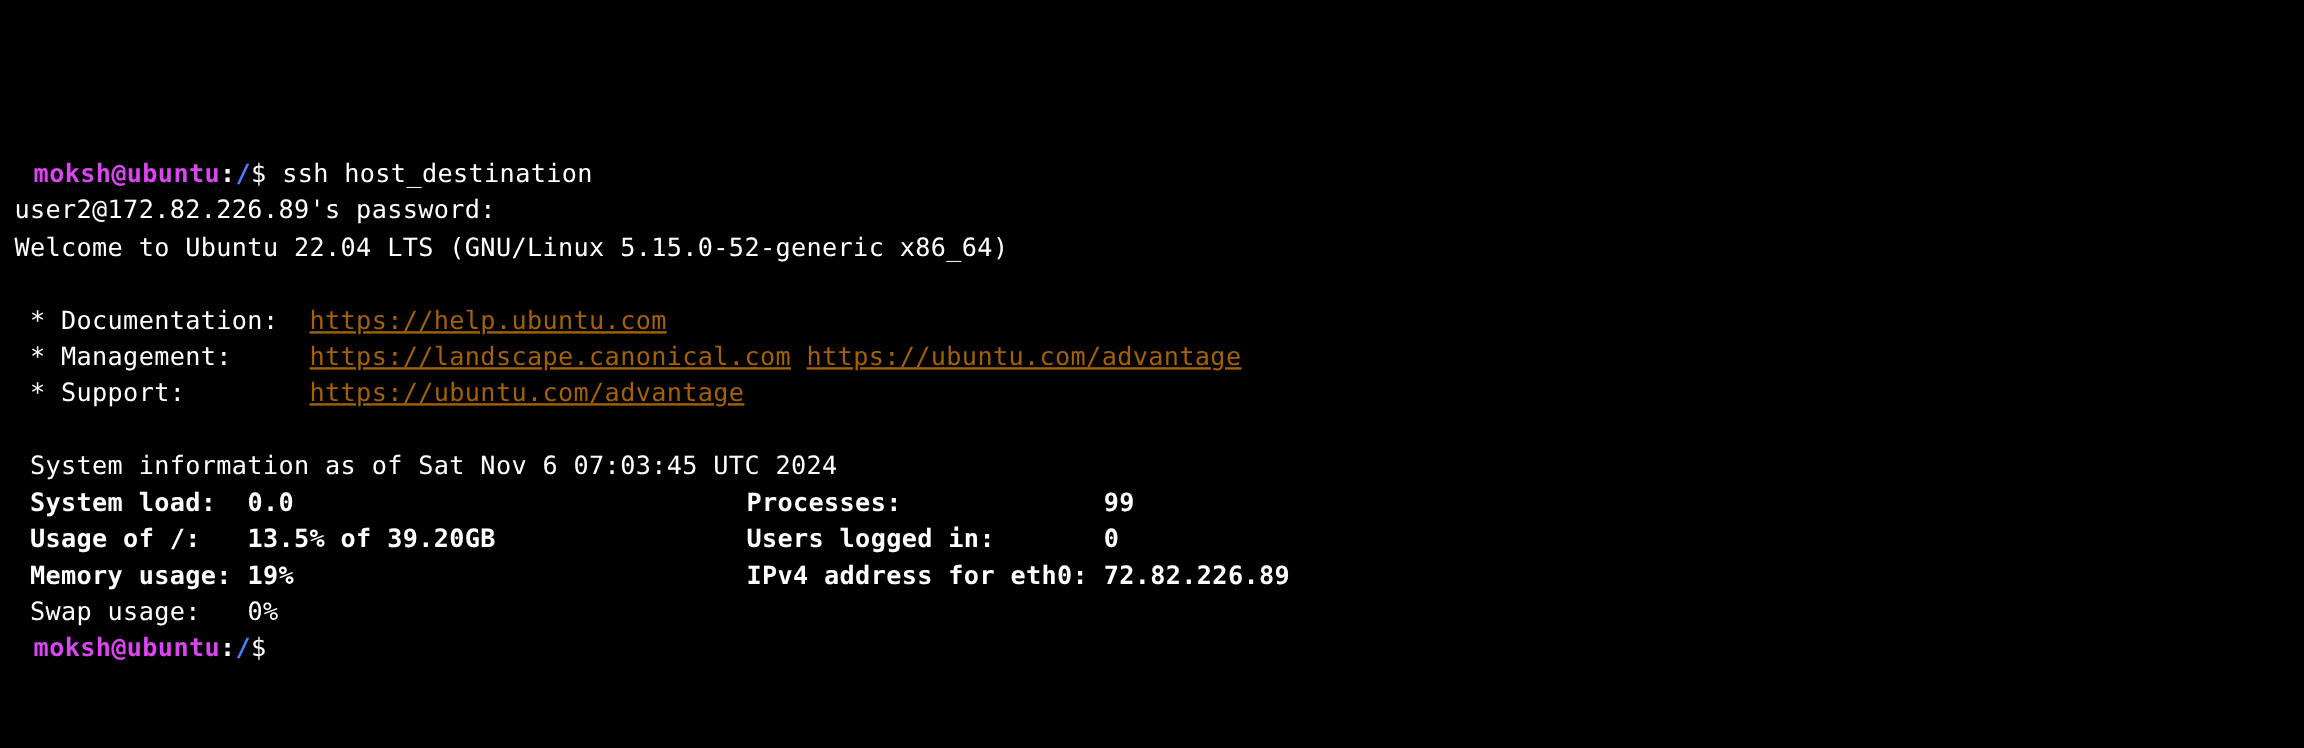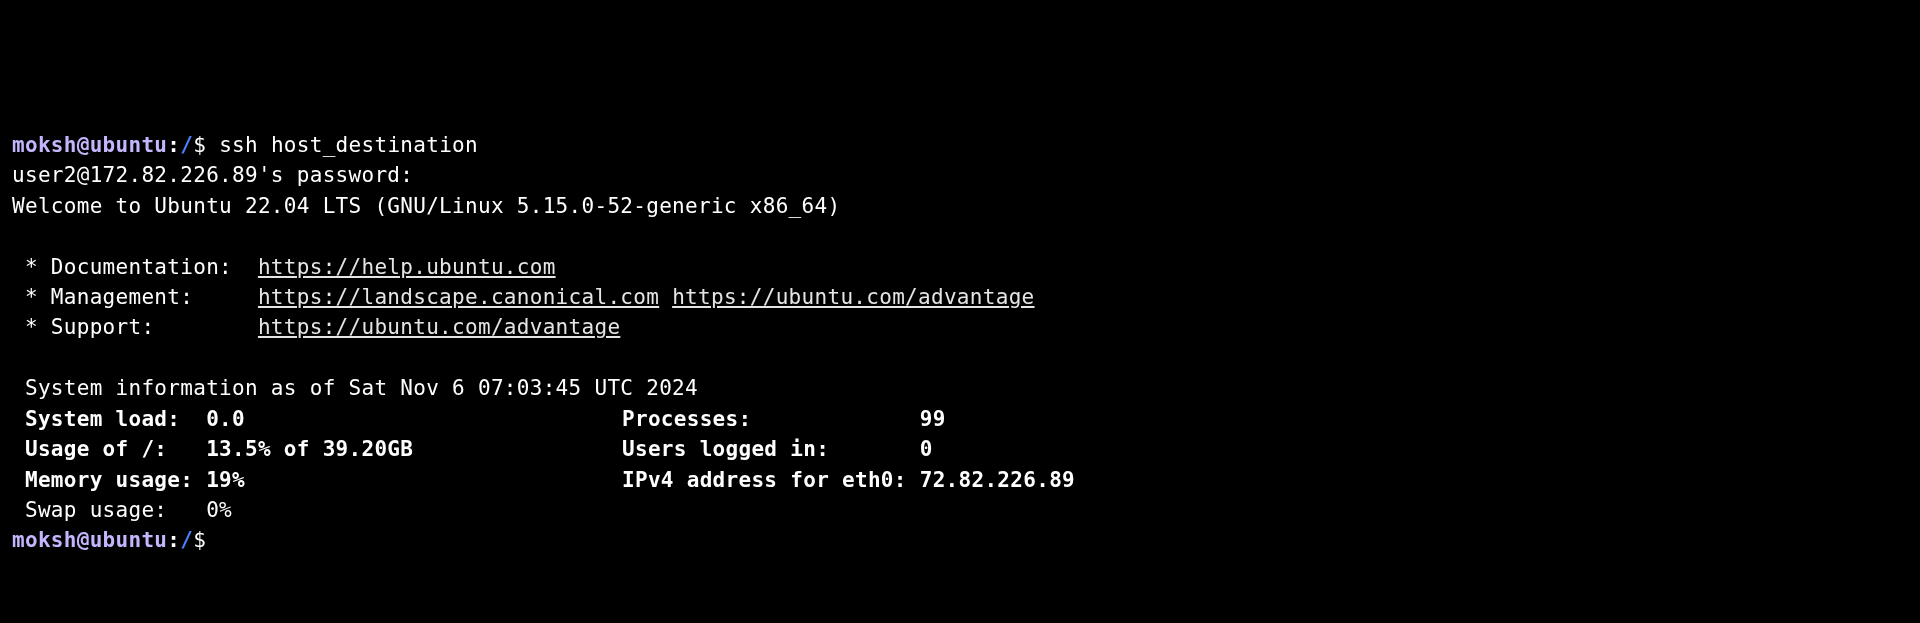--- a/index.html
+++ b/index.html
@@ -11,36 +11,37 @@
       background: #000000;
       font-family: "Menlo", "Monaco", "Consolas", monospace;
       font-size: 21px;
       line-height: 1.45;
       color: #ffffff;
       padding: 8px 12px;
       white-space: pre;
       letter-spacing: 0.3px;
     }
     .prompt-user {
-      color: #c4b5fd;
+      color: #d946ef;
       font-weight: bold;
+      margin-left: 16px;
     }
     .prompt-colon {
       color: #ffffff;
       font-weight: bold;
     }
     .prompt-path {
       color: #4a7fff;
       font-weight: bold;
     }
     .prompt-dollar {
       color: #ffffff;
     }
     .link {
-      color: #e5e5e5;
+      color: #a16207;
       text-decoration: underline;
       cursor: pointer;
     }
     .line {
       display: block;
     }
     .cols {
       display: flex;
       font-weight: bold;
     }

